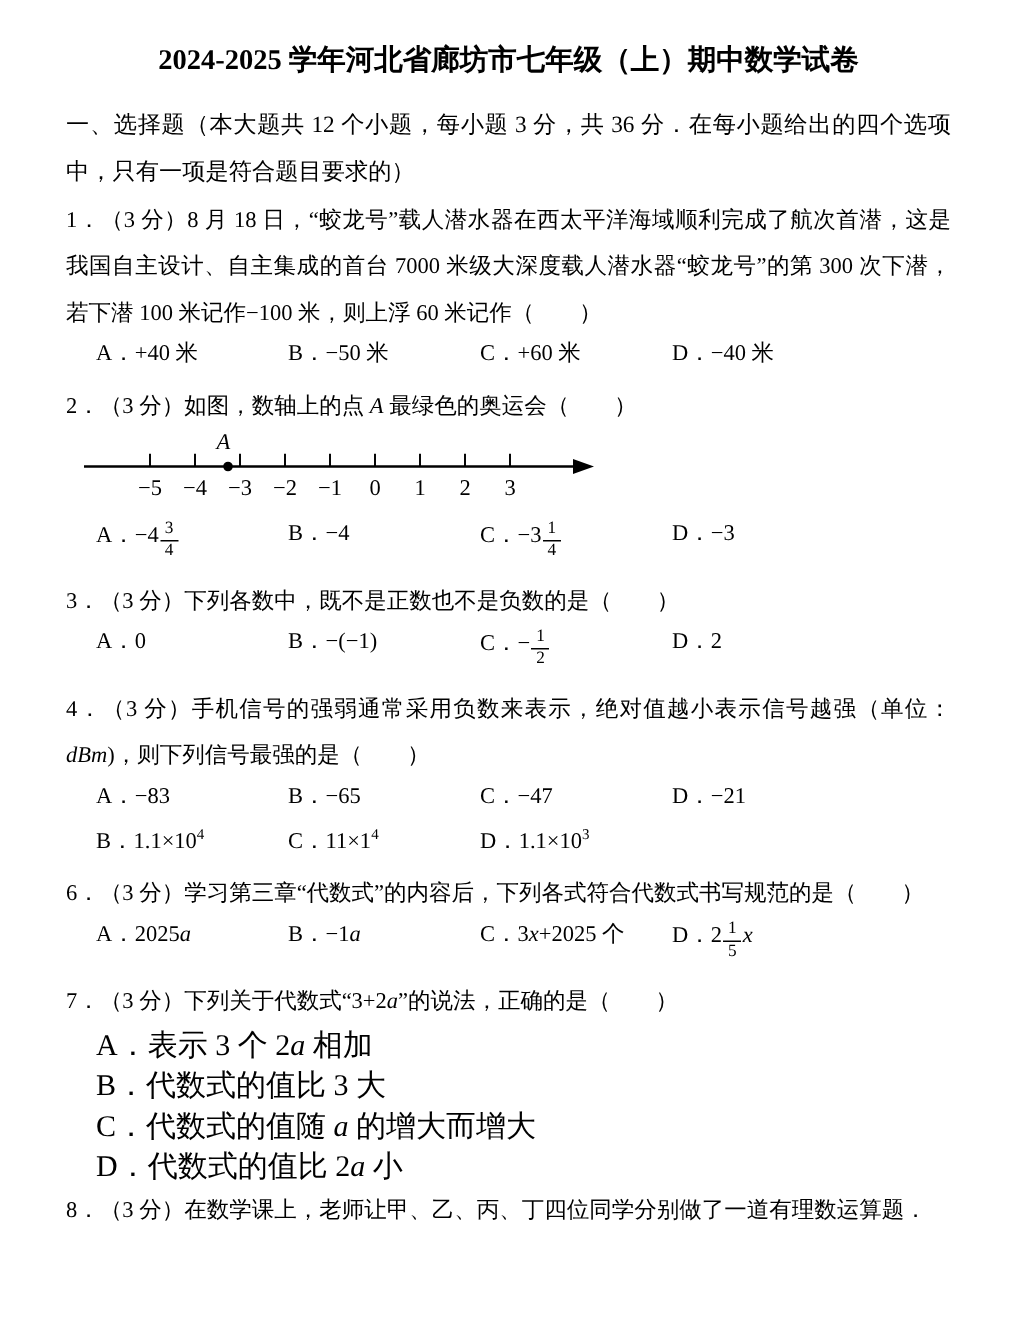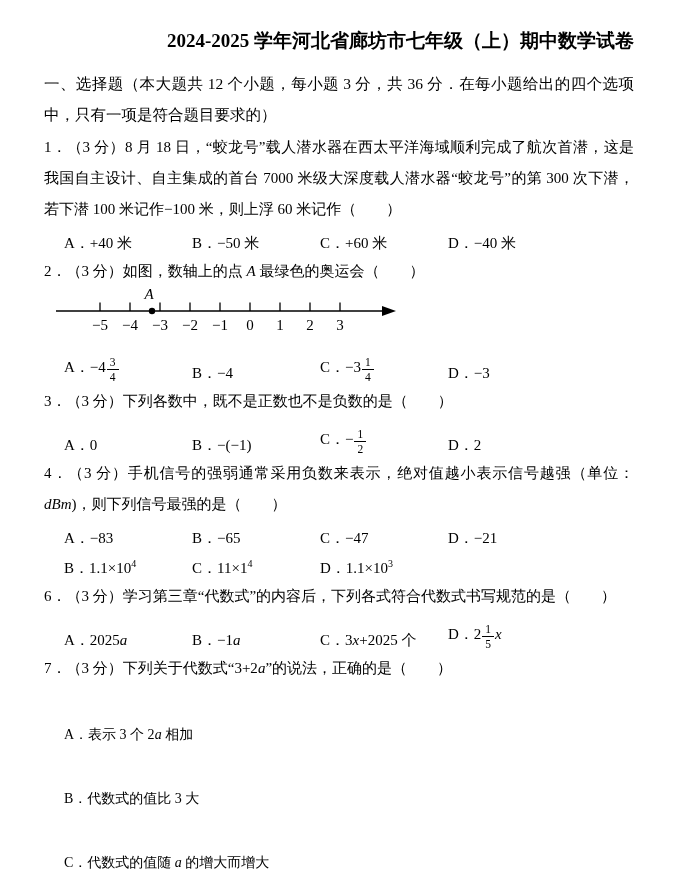--- a/index.html
+++ b/index.html
@@ -4,38 +4,38 @@
 <style>
   html, body { margin: 0; padding: 0; }
   body {
     width: 676px; height: 894px;
     background: #ffffff; color: #000000;
     font-family: "Liberation Serif", "DejaVu Serif", serif;
     overflow: hidden;
   }
   .page { padding: 22px 42px 0 44px; }
   .exam-title {
-    text-align: right; font-weight: bold; font-size: 19px;
+    text-align: center; font-weight: bold; font-size: 19px;
     margin: 4px 0 12px 0; line-height: 30px;
   }
   .section-heading {
     font-weight: normal; font-size: 15.5px; line-height: 31px;
     text-align: justify; margin: 0 0 2px 0;
   }
   .qtext {
     font-size: 15px; line-height: 31px; text-align: justify; margin: 0;
   }
   .opts {
-    display: flex; align-items: flex-end;
+    display: flex; align-items: flex-start;
     margin: 1px 0 3px 20px; font-size: 15px; min-height: 27px;
   }
   .opts.tall { min-height: 37px; }
   .opt { width: 128px; white-space: nowrap; }
   .opt:last-child { width: auto; }
-  .vopt { font-size: 14px; line-height: 27px; margin-left: 20px; margin-top: 37px; }
+  .vopt { font-size: 20px; line-height: 27px; margin-left: 20px; }
   .frac {
     display: inline-block; vertical-align: -9px; text-align: center;
     font-size: 11.5px; line-height: 1; margin: 0 1px;
   }
   .frac .fnum { display: block; padding: 1px 3px 1px 3px; border-bottom: 1px solid #000; }
   .frac .fden { display: block; padding-top: 1.5px; }
   sup.exp { font-size: 10px; line-height: 0; }
   .mvar { font-style: italic; }
   .figure-wrap { margin: 2px 0 0 10px; height: 56px; }
 </style>

